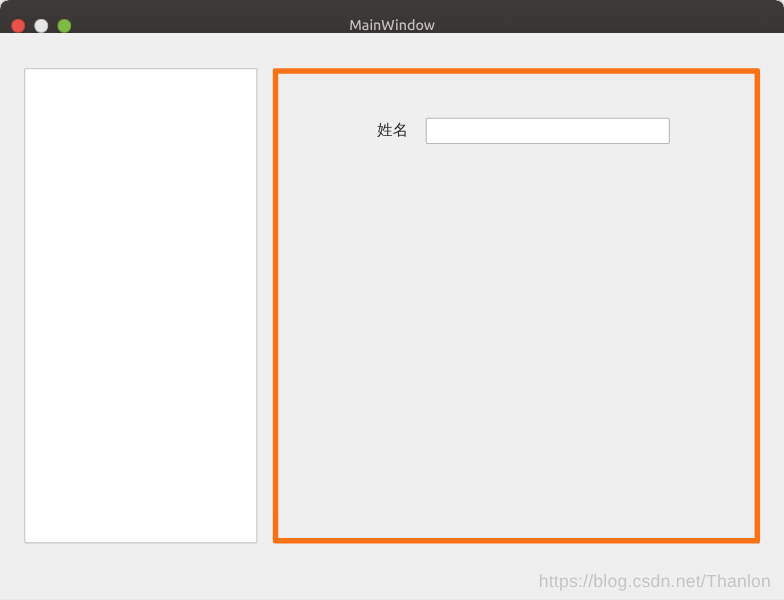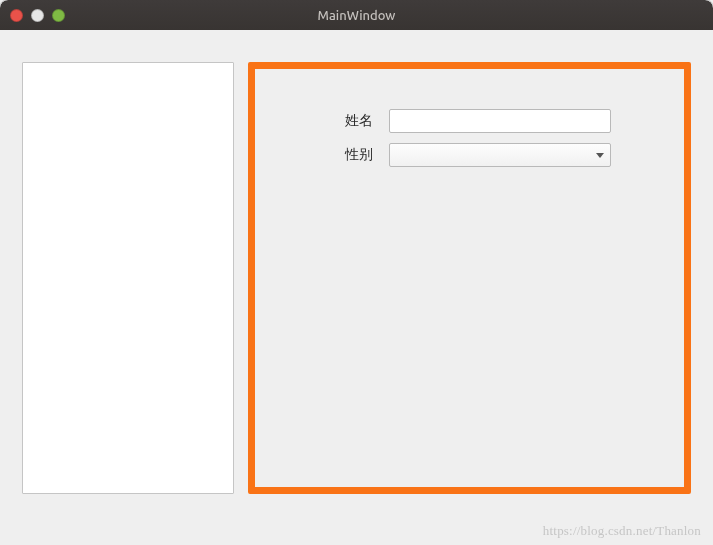--- a/index.html
+++ b/index.html
@@ -12,21 +12,21 @@
       background: #efefef;
       width: 713px;
       height: 545px;
       overflow: hidden;
       position: relative;
     }
     .titlebar {
       height: 30px;
       background: linear-gradient(to bottom, #3f3b3a 0%, #383432 100%);
       display: flex;
-      align-items: center;
+      align-items: flex-end;
       padding: 0 10px;
       position: relative;
       border-top-left-radius: 8px;
       border-top-right-radius: 8px;
     }
     .traffic-lights {
       display: flex;
       gap: 8px;
       align-items: center;
     }
@@ -59,21 +59,21 @@
       width: 212px;
       height: 432px;
       background: #ffffff;
       border: 1px solid #c5c5c5;
       border-radius: 1px;
     }
     .right-panel {
       flex: 1;
       height: 432px;
       background: #efefef;
-      border: 7px solid #f97316;
+      border: 5px solid #f97316;
       border-radius: 2px;
       padding: 40px 30px 20px 90px;
     }
     .form-row {
       display: flex;
       align-items: center;
       margin-bottom: 10px;
       gap: 8px;
     }
     .form-label {
@@ -115,22 +115,22 @@
       height: 0;
       border-left: 4px solid transparent;
       border-right: 4px solid transparent;
       border-top: 5px solid #555;
     }
     .watermark {
       position: absolute;
       bottom: 6px;
       right: 12px;
       color: rgba(120,120,120,0.35);
-      font-size: 13px;
-      font-family: Liberation Serif, serif;
+      font-size: 16px;
+      font-family: Liberation Sans, sans-serif;
       letter-spacing: 0.2px;
       pointer-events: none;
     }
     .outer {
       width: 713px;
       height: 545px;
       border-radius: 8px 8px 0 0;
       overflow: hidden;
       box-shadow: 0 0 0 1px rgba(0,0,0,0.15);
     }
@@ -149,24 +149,17 @@
   </div>
 
   <div class="window-body">
     <div class="left-panel"></div>
 
     <div class="right-panel">
       <div class="form-row">
         <span class="form-label">姓名</span>
         <input class="text-input" type="text" value="" style="">
       </div>
-      <div class="form-row">
-        <span class="form-label">性别</span>
-        <div class="combo-box">
-          <span class="combo-value"></span>
-          <span class="combo-arrow"></span>
-        </div>
-      </div>
     </div>
   </div>
 </div>
 
 <div class="watermark">https://blog.csdn.net/Thanlon</div>
 
 </body></html>

